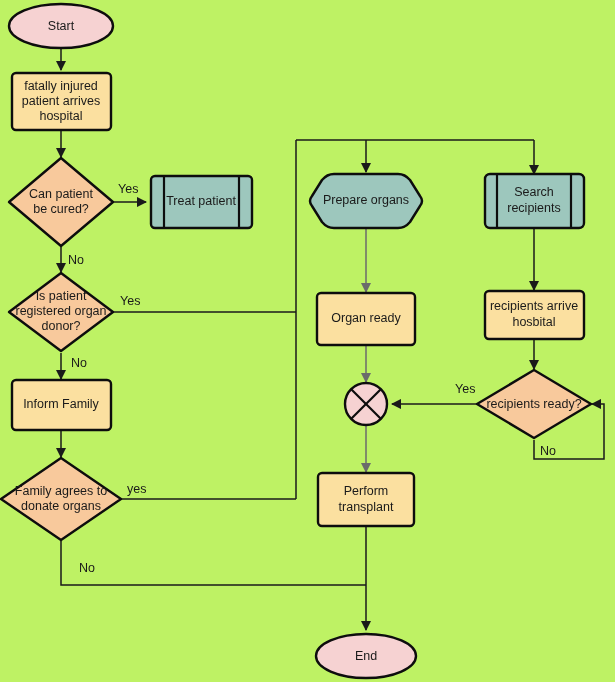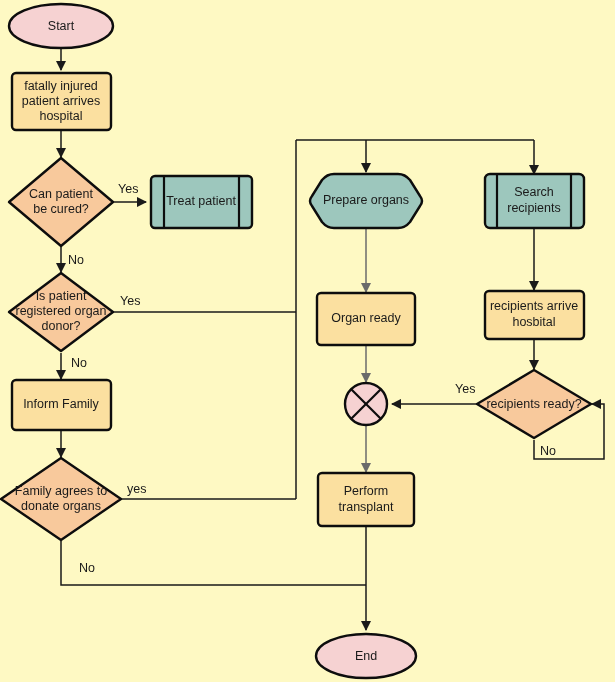--- a/index.html
+++ b/index.html
@@ -4,21 +4,21 @@
 <style>
   html, body {
     margin: 0;
     padding: 0;
     background: #ffffff;
   }
   #canvas {
     position: relative;
     width: 615px;
     height: 682px;
-    background: #fef9c3;
+    background: #bef264;
     font-family: "Liberation Sans", sans-serif;
     overflow: hidden;
   }
   #flow-svg {
     position: absolute;
     top: 0;
     left: 0;
     width: 615px;
     height: 682px;
   }

